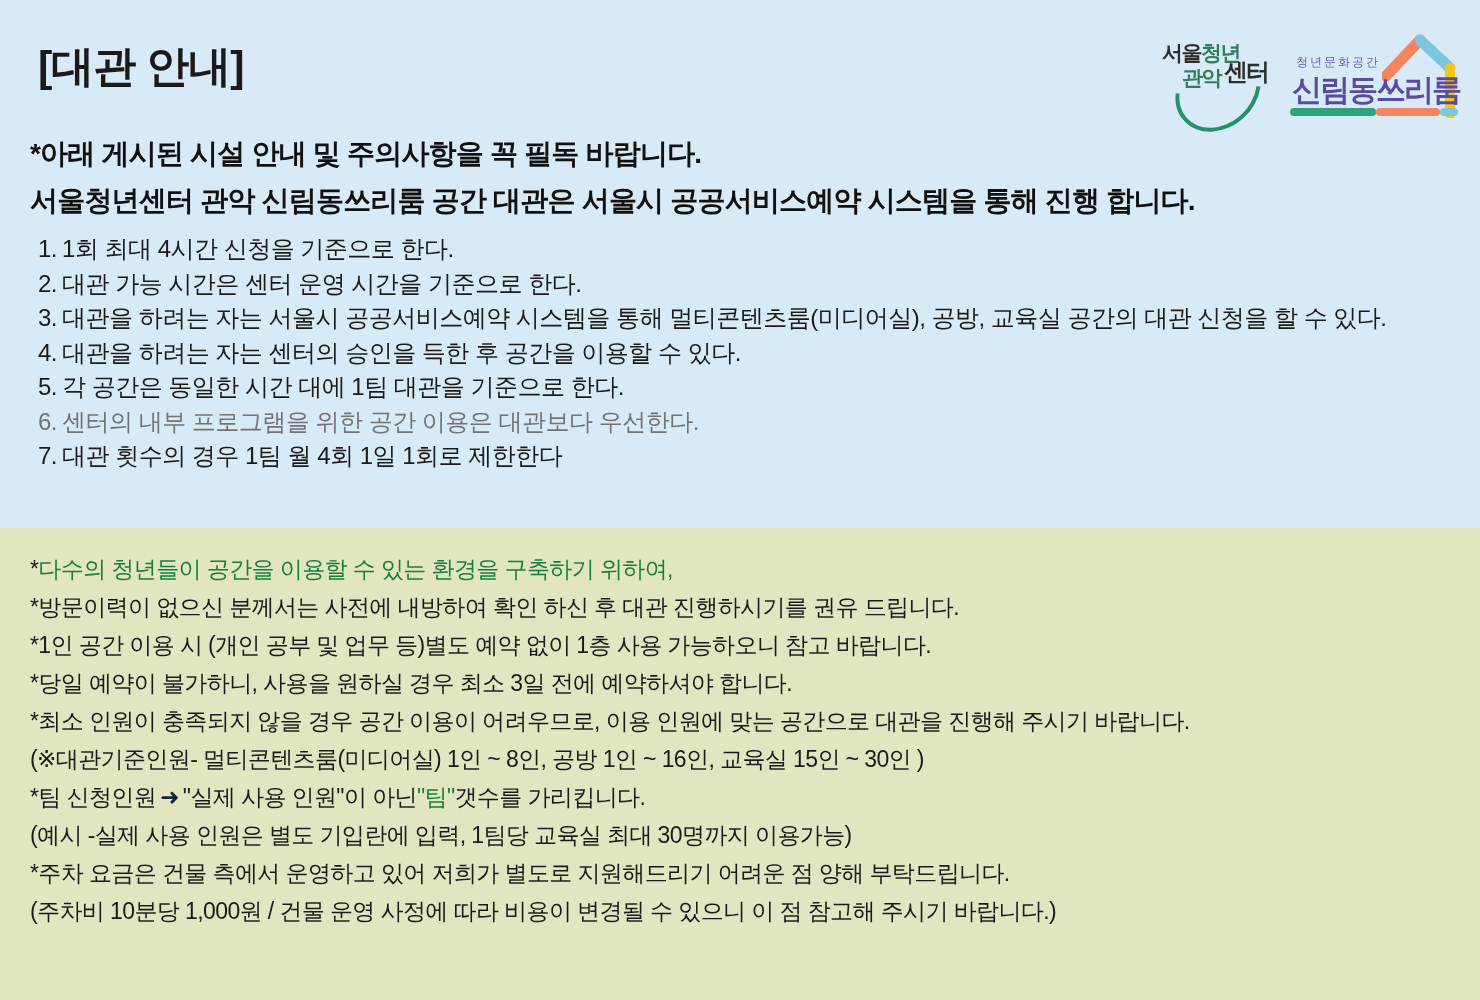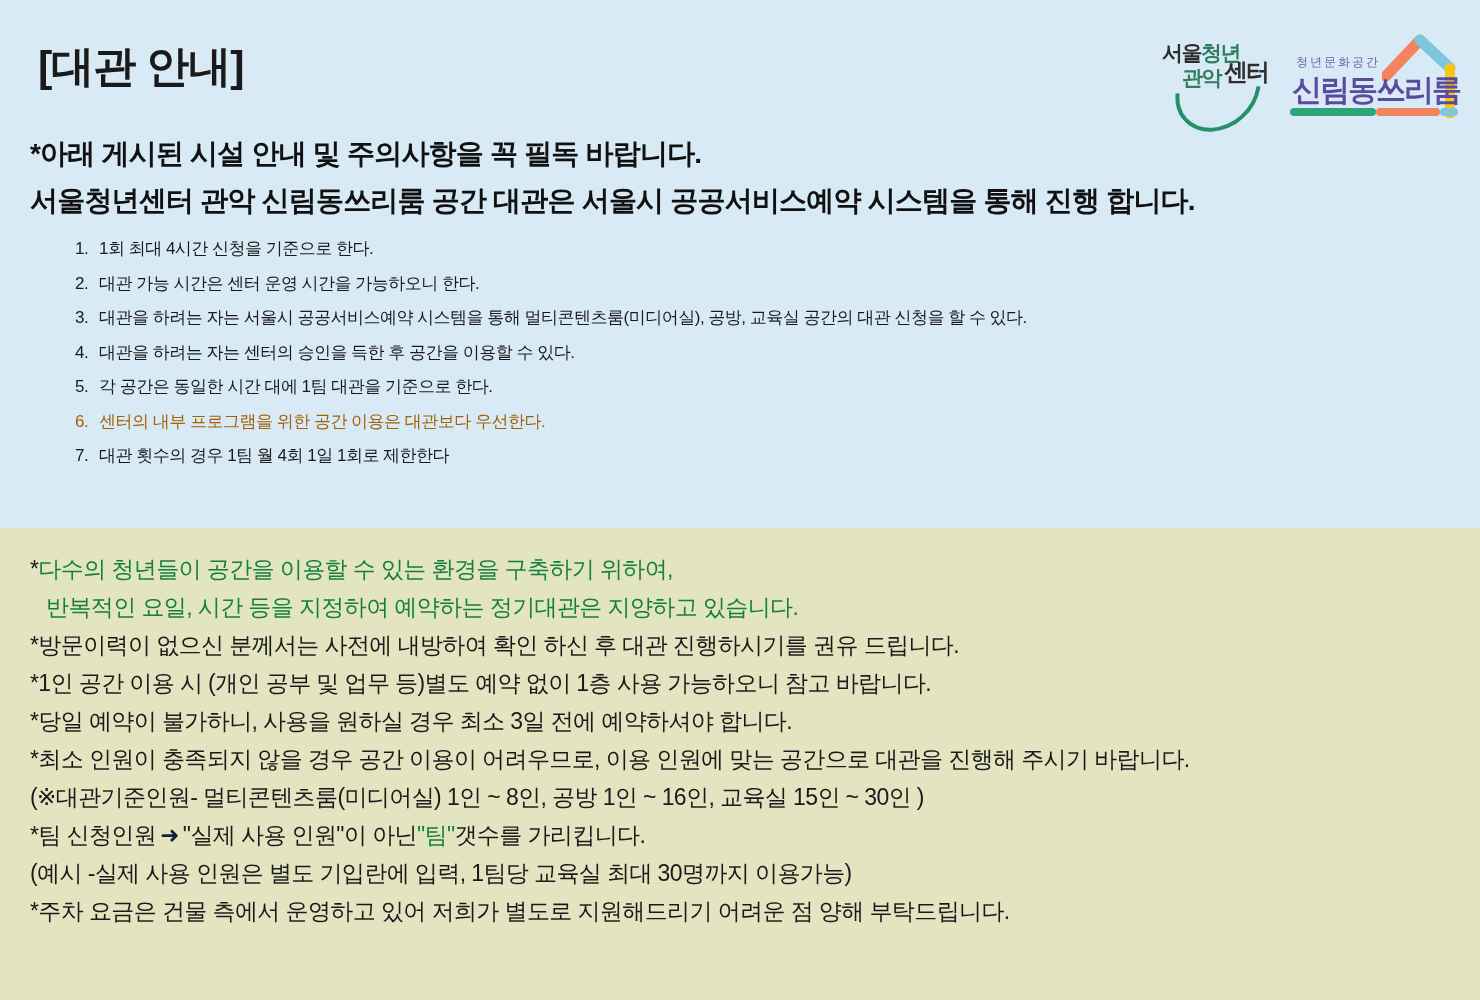--- a/index.html
+++ b/index.html
@@ -157,28 +157,27 @@
   
   .rules {
     position: absolute;
     left: 38px;
     top: 232px;
     margin: 0;
     padding: 0;
     list-style: none;
   }
   .rules li {
-    font-size: 17px;
+    font-size: 24px;
     line-height: 34.5px;
     color: #1a1a1a;
     letter-spacing: -0.5px;
     white-space: nowrap;
-    margin-left: 37px;
-  }
-  .rules li.highlight { color: #a16207; }
+  }
+  .rules li.highlight { color: #737373; }
   .rules .num { display: inline-block; min-width: 24px; }
 
   
   .section-bottom {
     position: absolute;
     left: 0;
     top: 528px;
     width: 1480px;
     height: 472px;
     background: #e3e4c0;
@@ -232,47 +231,47 @@
         <div class="bar bar-orange"></div>
         <div class="bar bar-blue"></div>
       </div>
     </div>
 
     <div class="lead lead-1">*아래 게시된 시설 안내 및 주의사항을 꼭 필독 바랍니다.</div>
     <div class="lead lead-2">서울청년센터 관악 신림동쓰리룸 공간 대관은 서울시 공공서비스예약 시스템을 통해 진행 합니다.</div>
 
     <ul class="rules">
       <li><span class="num">1.</span><span>1회 최대 4시간 신청을 기준으로 한다.</span></li>
-      <li><span class="num">2.</span><span>대관 가능 시간은 센터 운영 시간을 가능하오니 한다.</span></li>
+      <li><span class="num">2.</span><span>대관 가능 시간은 센터 운영 시간을 기준으로 한다.</span></li>
       <li><span class="num">3.</span><span>대관을 하려는 자는 서울시 공공서비스예약 시스템을 통해 멀티콘텐츠룸(미디어실), 공방, 교육실 공간의 대관 신청을 할 수 있다.</span></li>
       <li><span class="num">4.</span><span>대관을 하려는 자는 센터의 승인을 득한 후 공간을 이용할 수 있다.</span></li>
       <li><span class="num">5.</span><span>각 공간은 동일한 시간 대에 1팀 대관을 기준으로 한다.</span></li>
       <li class="highlight"><span class="num">6.</span><span>센터의 내부 프로그램을 위한 공간 이용은 대관보다 우선한다.</span></li>
       <li><span class="num">7.</span><span>대관 횟수의 경우 1팀 월 4회 1일 1회로 제한한다</span></li>
     </ul>
   </div>
 
   <div class="section-bottom">
     <ul class="notes">
 
       <li><span>*</span><span class="red">다수의 청년들이 공간을 이용할 수 있는 환경을 구축하기 위하여,</span></li>
 
-      <li class="indent"><span class="red">반복적인 요일, 시간 등을 지정하여 예약하는 정기대관은 지양하고 있습니다.</span></li>
 
       <li><span>*방문이력이 없으신 분께서는 사전에 내방하여 확인 하신 후 대관 진행하시기를 권유 드립니다.</span></li>
 
       <li><span>*1인 공간 이용 시 (개인 공부 및 업무 등)별도 예약 없이 1층 사용 가능하오니 참고 바랍니다.</span></li>
 
       <li><span>*당일 예약이 불가하니, 사용을 원하실 경우 최소 3일 전에 예약하셔야 합니다.</span></li>
 
       <li><span>*최소 인원이 충족되지 않을 경우 공간 이용이 어려우므로, 이용 인원에 맞는 공간으로 대관을 진행해 주시기 바랍니다.</span></li>
 
       <li><span>(※대관기준인원- 멀티콘텐츠룸(미디어실) 1인 ~ 8인, 공방 1인 ~ 16인, 교육실 15인 ~ 30인 )</span></li>
 
       <li><span>*팀 신청인원</span><span class="arrow">➜</span><span>"실제 사용 인원"이 아닌</span><span class="red">"팀"</span><span>갯수를 가리킵니다.</span></li>
 
       <li><span>(예시 -실제 사용 인원은 별도 기입란에 입력, 1팀당 교육실 최대 30명까지 이용가능)</span></li>
 
       <li><span>*주차 요금은 건물 측에서 운영하고 있어 저희가 별도로 지원해드리기 어려운 점 양해 부탁드립니다.</span></li>
 
+      <li><span>(주차비 10분당 1,000원 / 건물 운영 사정에 따라 비용이 변경될 수 있으니 이 점 참고해 주시기 바랍니다.)</span></li>
     </ul>
   </div>
 </div>
 
 </body></html>

